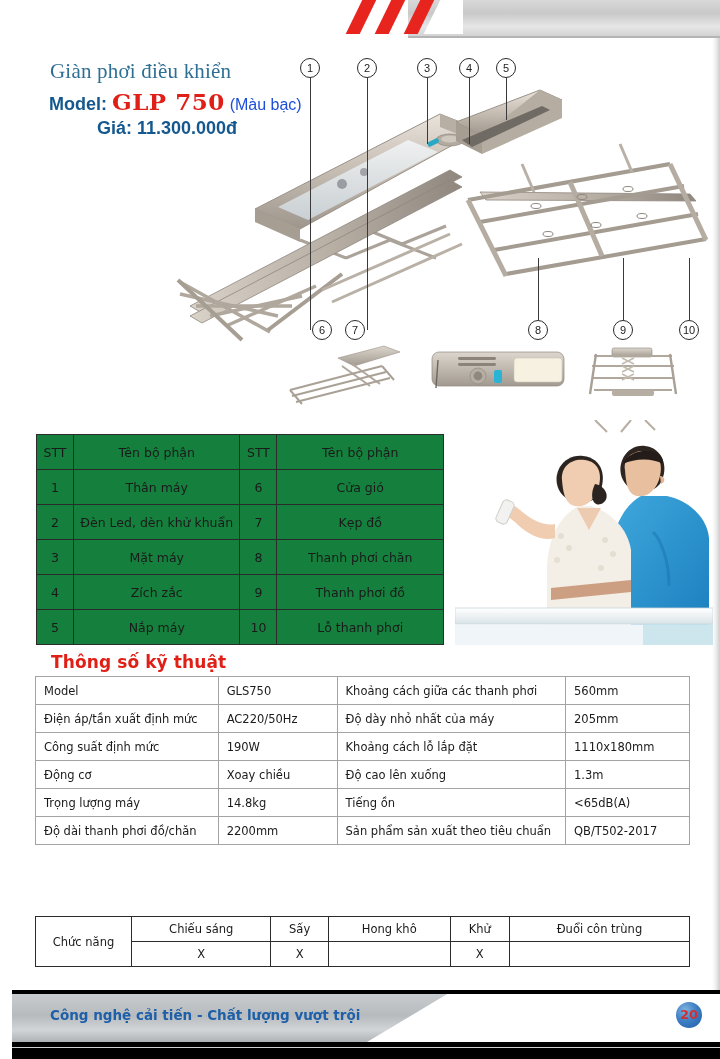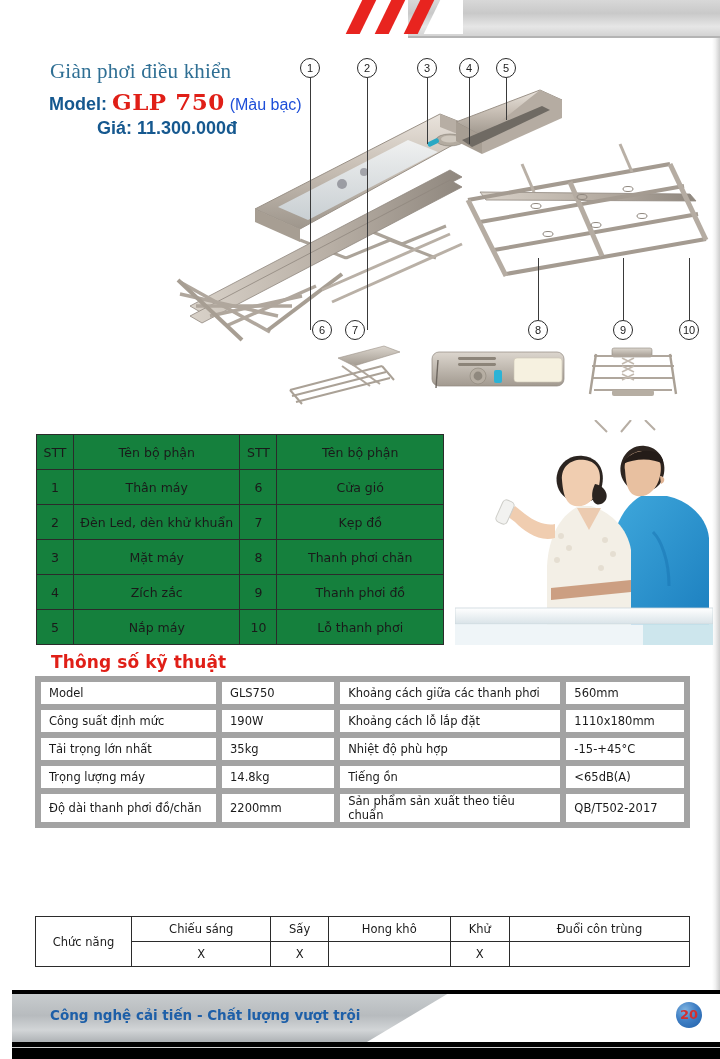--- a/index.html
+++ b/index.html
@@ -113,21 +113,21 @@
   .tbl-parts .c-name { width: 167px; }
   .tbl-parts tr:first-child td { font-size: 12.5px; }
 
   .tbl-spec {
     position: absolute; left: 35px; top: 676px; width: 655px;
     font-size: 11.5px; color: #1a1a1a;
     font-family: "DejaVu Sans", sans-serif;
     background: #ffffff;
   }
   .tbl-spec td {
-    border: 6px solid #a3a3a3; height: 28px; padding: 0 8px; vertical-align: middle;
+    border: 1px solid #a3a3a3; height: 28px; padding: 0 8px; vertical-align: middle;
     text-align: left;
   }
   .tbl-spec .c1 { width: 183px; }
   .tbl-spec .c2 { width: 119px; }
   .tbl-spec .c3 { width: 229px; }
   .tbl-spec .c4 { width: 124px; }
 
   .tbl-func {
     position: absolute; left: 35px; top: 916px; width: 655px;
     font-size: 11.5px; color: #1a1a1a;
@@ -461,30 +461,36 @@
 
   <table class="tbl-spec">
     <tbody>
       <tr>
         <td class="c1">Model</td>
         <td class="c2">GLS750</td>
         <td class="c3">Khoảng cách giữa các thanh phơi</td>
         <td class="c4">560mm</td>
       </tr>
       <tr>
+        <td class="c1">Điện áp/tần xuất định mức</td>
+        <td class="c2">AC220/50Hz</td>
+        <td class="c3">Độ dày nhỏ nhất của máy</td>
+        <td class="c4">205mm</td>
+      </tr>
+      <tr>
         <td class="c1">Công suất định mức</td>
         <td class="c2">190W</td>
         <td class="c3">Khoảng cách lỗ lắp đặt</td>
         <td class="c4">1110x180mm</td>
       </tr>
       <tr>
-        <td class="c1">Tải trọng lớn nhất</td>
-        <td class="c2">35kg</td>
-        <td class="c3">Nhiệt độ phù hợp</td>
-        <td class="c4">-15-+45°C</td>
+        <td class="c1">Động cơ</td>
+        <td class="c2">Xoay chiều</td>
+        <td class="c3">Độ cao lên xuống</td>
+        <td class="c4">1.3m</td>
       </tr>
       <tr>
         <td class="c1">Trọng lượng máy</td>
         <td class="c2">14.8kg</td>
         <td class="c3">Tiếng ồn</td>
         <td class="c4">&lt;65dB(A)</td>
       </tr>
       <tr>
         <td class="c1">Độ dài thanh phơi đồ/chăn</td>
         <td class="c2">2200mm</td>

